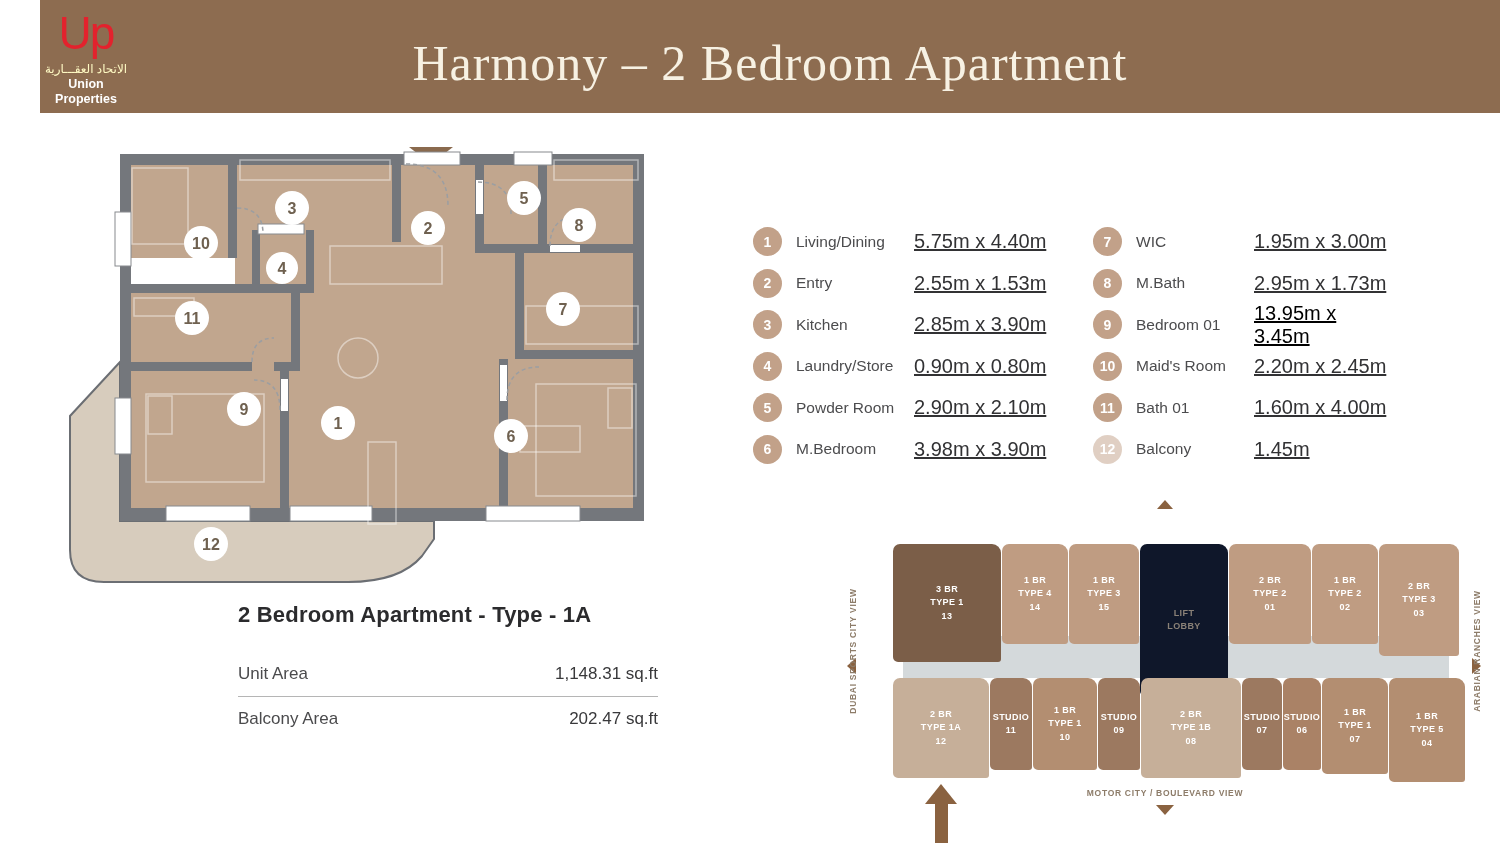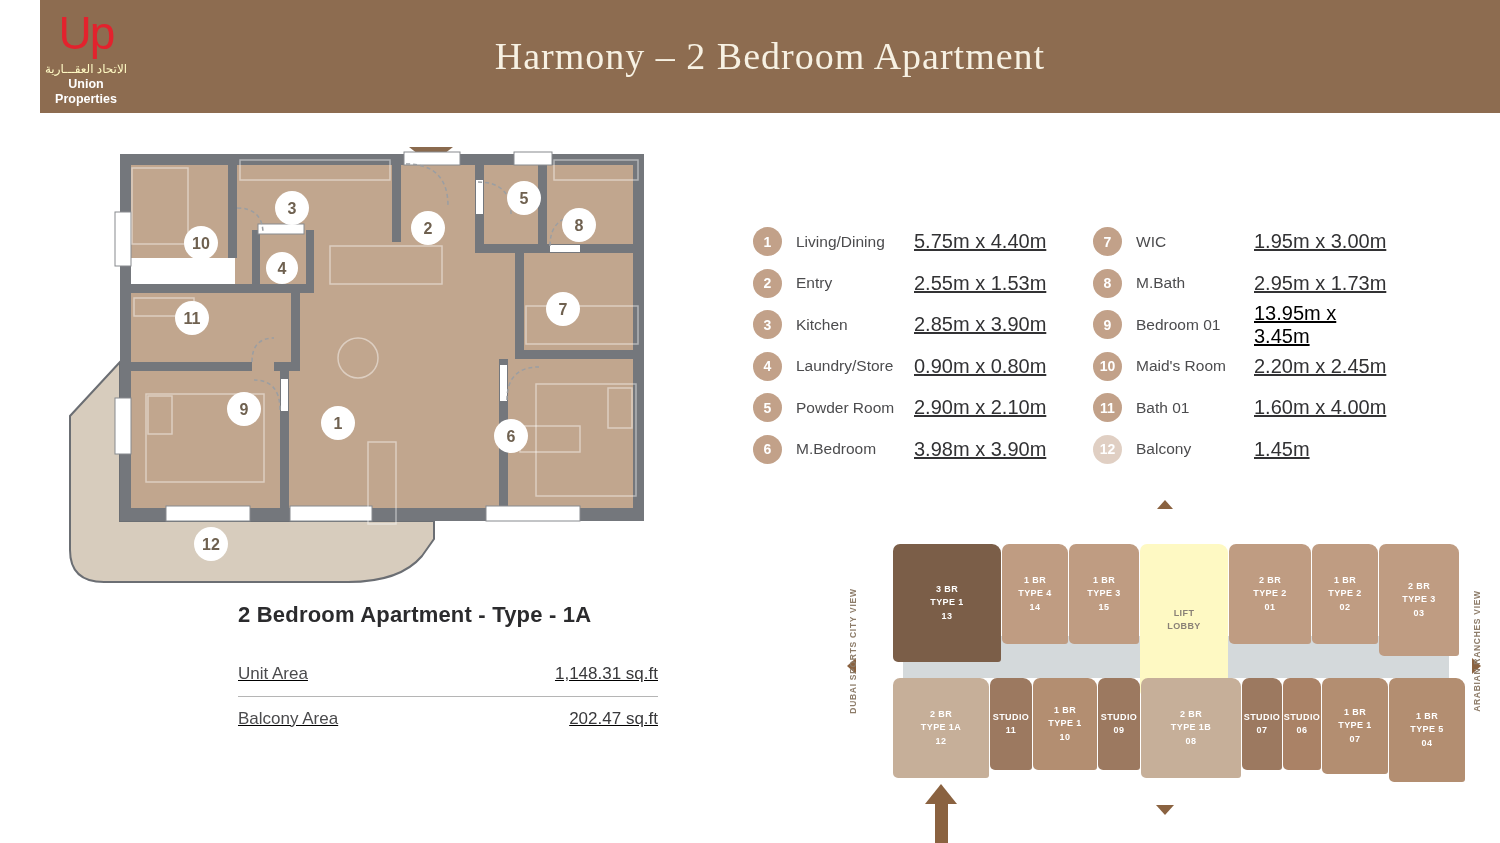--- a/index.html
+++ b/index.html
@@ -6,63 +6,63 @@
   html,body { width:1500px; height:843px; background:#ffffff; overflow:hidden;
               font-family:"Liberation Sans", sans-serif; }
 
   
   .header { position:absolute; left:40px; top:0; width:1460px; height:113px; background:#8D6C50; }
   .logo { position:absolute; left:0; top:4px; width:92px; text-align:center; }
   .logo-mark { font-size:46px; font-weight:normal; color:#E3222D; letter-spacing:-2px; line-height:58px; }
   .logo-arabic { font-size:12px; color:#fef9c3; line-height:15px; }
   .logo-name { font-size:12.5px; font-weight:bold; color:#fff; line-height:15px; }
   .page-title { position:absolute; left:0; right:0; top:34px; text-align:center;
-                font-family:"Liberation Serif", serif; font-size:38px; color:#F7F1E3; letter-spacing:1px; }
+                font-family:"Liberation Serif", serif; font-size:50px; color:#F7F1E3; letter-spacing:1px; }
 
   
   .floorplan { position:absolute; left:68px; top:146px; width:590px; height:460px; }
 
   
   .legend { position:absolute; left:745px; top:221px; width:680px; }
   .legend-col { position:absolute; top:0; width:310px; }
   .legend-col.c2 { left:340px; }
   .legend-row { display:flex; align-items:center; height:41.5px; padding-left:8px; }
   .lg-circle { width:29px; height:29px; border-radius:50%; background:#C2A189; color:#fff;
                font-size:14px; font-weight:bold; display:flex; align-items:center; justify-content:center; flex:none; }
   .lg-circle.faded { opacity:.5; }
   .lg-label { margin-left:14px; width:118px; font-size:15.5px; color:#4C4C4E; flex:none; }
   .lg-dims { font-size:20px; color:#323234;text-decoration:underline; }
   .lg-dims.light { color:#000000; }
 
   
   .unit-info { position:absolute; left:238px; top:602px; width:420px; }
   .ui-title { font-size:22px; font-weight:bold; color:#2B2B2D; letter-spacing:.2px; }
   .ui-table { margin-top:24px; }
-  .ui-row { display:flex; justify-content:space-between; align-items:center; height:44px;text-decoration:underline; }
+  .ui-row { display:flex; justify-content:space-between; align-items:center; height:44px; }
   .ui-row + .ui-row { border-top:1px solid #B5B5B5; }
   .ui-label { font-size:17px; color:#4B4B4D; }
   .ui-value { font-size:17px; color:#39393B; }
 
   
   .keyplan { position:absolute; left:845px; top:498px; width:640px; height:342px; }
   .kp-canvas { position:absolute; left:0; top:34px; right:0; height:275px; }
   .kp-corridor { position:absolute; left:58px; top:104px; width:546px; height:42px; background:#D4D9DB; }
   .kp-row { position:absolute; display:flex; align-items:flex-start; }
   .kp-row-top { left:48px; top:12px; }
   .kp-row-bottom { left:48px; top:146px; }
   .kp-tile { margin-right:1px; display:flex; flex-direction:column; align-items:center; justify-content:center;
              color:#fff; font-size:9px; font-weight:bold; letter-spacing:.4px; line-height:1.5; text-align:center;
              border-radius:7px 9px 3px 5px; position:relative; z-index:1; }
   .s-dark   { background:#7B5E48; }
   .s-mid    { background:#BF9C82; }
   .s-mid2   { background:#B38E71; }
   .s-light  { background:#C6AF99; }
   .s-studio { background:#9C7960; }
   .s-studio2{ background:#AA8266; }
-  .s-lobby  { background:#fef9c3; color:#8A8177; }
+  .s-lobby  { background:#0f172a; color:#8A8177; }
   .kp-view { position:absolute; font-size:8.5px; font-weight:bold; color:#8D7C69; letter-spacing:.7px; white-space:nowrap; }
   .kp-view-top { left:0; right:0; top:10px; text-align:center; }
   .kp-view-bottom { left:0; right:0; top:290px; text-align:center; }
   .kp-view-left { left:-62px; top:148px; width:140px; text-align:center; transform:rotate(-90deg); }
   .kp-view-right { right:-60px; top:148px; width:136px; text-align:center; transform:rotate(-90deg); }
   .tri { display:inline-block; width:0; height:0; }
   .tri-up    { border-left:8px solid transparent; border-right:8px solid transparent; border-bottom:9px solid #8A6240; }
   .tri-down  { border-left:9px solid transparent; border-right:9px solid transparent; border-top:10px solid #8A6240; }
   .tri-left  { border-top:8px solid transparent; border-bottom:8px solid transparent; border-right:9px solid #8A6240; position:absolute; left:2px; top:160px; }
   .tri-right { border-top:8px solid transparent; border-bottom:8px solid transparent; border-left:9px solid #8A6240; position:absolute; right:4px; top:160px; }
@@ -372,14 +372,15 @@
       <div class="head"></div>
         <div class="stem"></div>
     </div>
   </div>
 
   <span class="tri tri-left"></span>
   <div class="kp-view kp-view-left">DUBAI SPORTS CITY VIEW</div>
   <span class="tri tri-right"></span>
   <div class="kp-view kp-view-right">ARABIAN RANCHES VIEW</div>
 
+  <div class="kp-view kp-view-bottom">MOTOR CITY / BOULEVARD VIEW</div>
   <div class="kp-tri-bottom"><span class="tri tri-down"></span></div>
 </div>
 
 </body></html>

